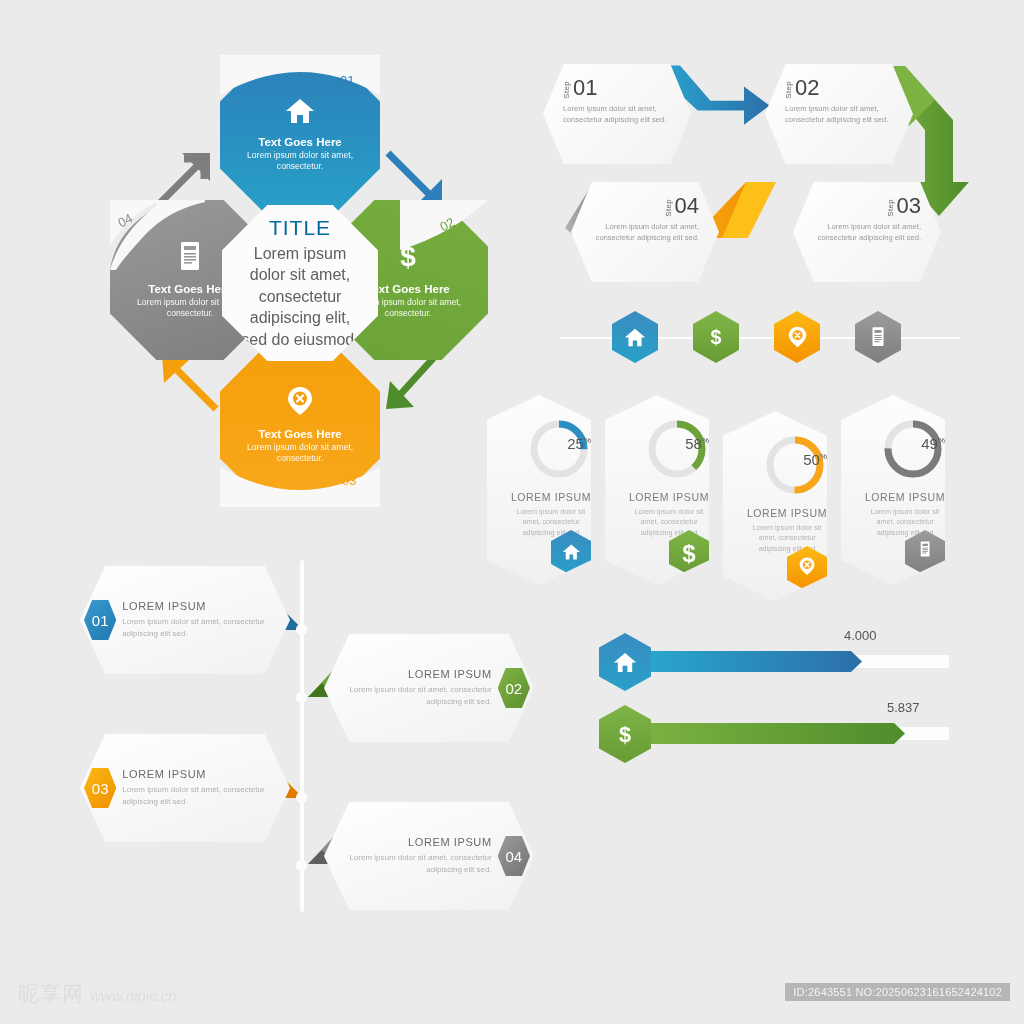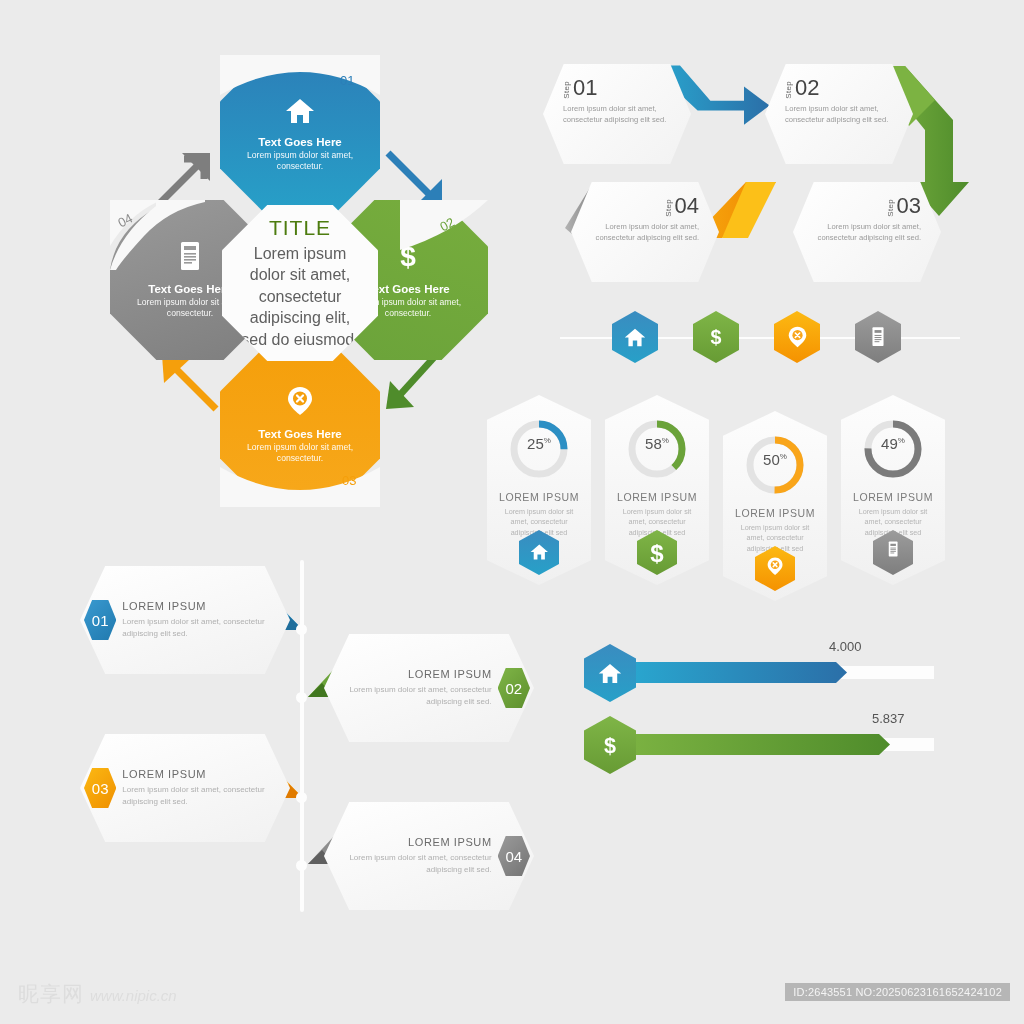--- a/index.html
+++ b/index.html
@@ -19,21 +19,21 @@
     position: absolute;
     clip-path: polygon(29% 0,71% 0,100% 29%,100% 71%,71% 100%,29% 100%,0 71%,0 29%);
     display: flex; flex-direction: column;
     align-items: center; justify-content: center;
     text-align: center;
   }
   .oct-center {
     width: 156px; height: 156px; left: 162px; top: 150px;
     background: #fcfcfc;
   }
-  .oct-center .t1 { font-size: 21px; color: #4d7c0f; letter-spacing: 1px; margin-bottom: 3px; }
+  .oct-center .t1 { font-size: 21px; color: #0369a1; letter-spacing: 1px; margin-bottom: 3px; }
   .oct-center .t2 { font-size: 16px; color: #5f5f5f; line-height: 1.35; padding: 0 14px; }
 
   .oct-petal { width: 160px; height: 160px; }
   .oct-petal .lbl { font-size: 11.5px; font-weight: 600; margin-top: 4px; }
   .oct-petal .sub { font-size: 8.6px; line-height: 1.3; opacity: .95; margin-top: 2px; }
   .oct-petal .gi { margin-bottom: 4px; }
 
   .p-blue  { left: 160px; top: 0px;   background: linear-gradient(180deg,#2c7fb8 0%,#27a0c8 100%); }
   .p-green { left: 268px; top: 145px; background: linear-gradient(200deg,#77ad3d 0%,#6ba33a 100%); }
   .p-orange{ left: 160px; top: 290px; background: linear-gradient(0deg,#f7a81b 0%,#f59f0b 100%); }
@@ -74,21 +74,21 @@
     clip-path: polygon(50% 0,100% 25%,100% 75%,50% 100%,0 75%,0 25%);
     display: flex; align-items: center; justify-content: center;
   }
 
   
   .donuts { left: 487px; top: 395px; width: 470px; height: 195px; }
   .dcard {
     position: absolute; width: 104px; height: 190px;
     background: linear-gradient(180deg,#fdfdfd 0%,#f0f0f0 100%);
     clip-path: polygon(50% 0,100% 13%,100% 87%,50% 100%,0 87%,0 13%);
-    display: flex; flex-direction: column; align-items: center;
+    display: flex; flex-direction: column; align-items: flex-end;
     padding-top: 22px;
   }
   .dcard .dtitle { font-size: 10.5px; color: #7a7a7a; letter-spacing: .6px; margin-top: 10px; }
   .dcard .dbody { font-size: 7.2px; color: #b4b4b4; line-height: 1.45; text-align: center; margin-top: 4px; width: 80px; }
   .dcard .pct { position: absolute; top: 40px; font-size: 15px; color: #555; }
   .dcard .pct sup { font-size: 8px; }
   .dcard .footicon { position: absolute; bottom: 6px; }
 
   
   .timeline { left: 72px; top: 552px; width: 470px; height: 368px; }
@@ -104,21 +104,21 @@
     width: 42px; height: 40px;
     clip-path: polygon(25% 0,75% 0,100% 50%,75% 100%,25% 100%,0 50%);
     display: flex; align-items: center; justify-content: center;
     color: #fff; font-size: 15px;
   }
   .tcard .ttxt { padding: 0 6px; }
   .tcard .tt { font-size: 11px; color: #6a6a6a; letter-spacing: .6px; }
   .tcard .tb { font-size: 8px; color: #b0b0b0; line-height: 1.5; margin-top: 4px; }
 
   
-  .bars { left: 584px; top: 630px; width: 355px; height: 280px; margin-top: 11px; }
+  .bars { left: 599px; top: 630px; width: 355px; height: 280px; }
   .barrow { position: absolute; width: 355px; height: 62px; }
   .bar-hex {
     position: absolute; left: 0; top: 3px; width: 52px; height: 58px;
     clip-path: polygon(50% 0,100% 25%,100% 75%,50% 100%,0 75%,0 25%);
     display: flex; align-items: center; justify-content: center;
   }
   .bar-track {
     position: absolute; left: 40px; top: 25px; height: 13px; width: 310px;
     background: #fdfdfd;
   }

